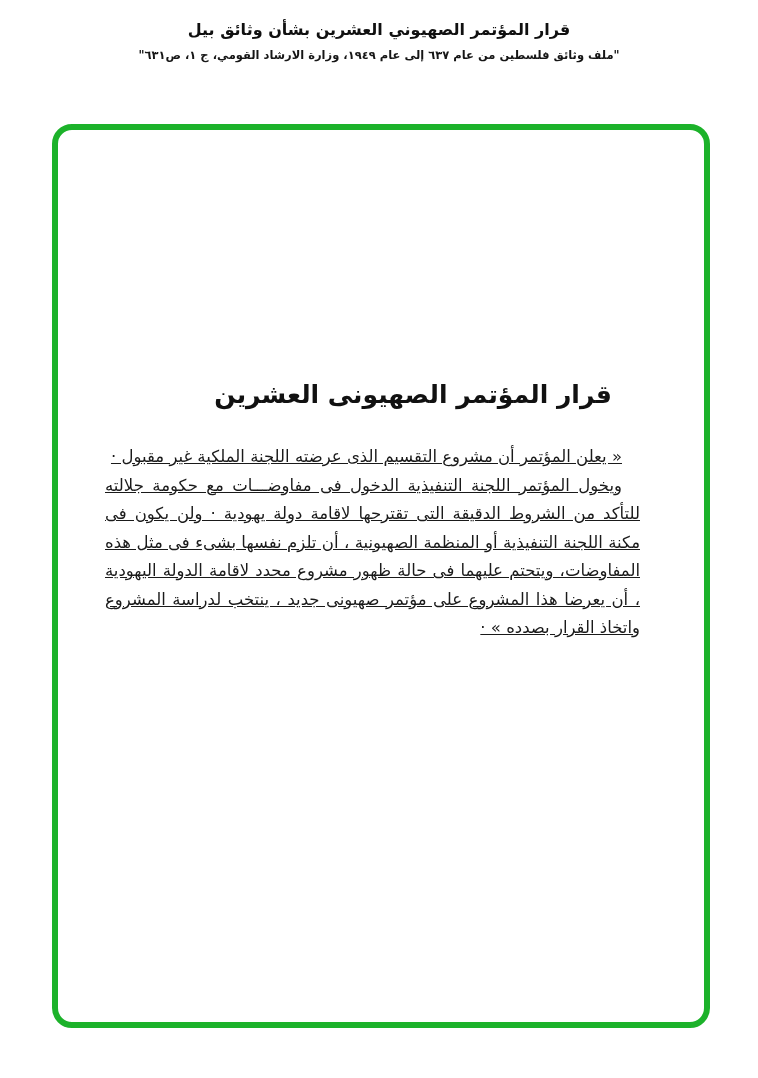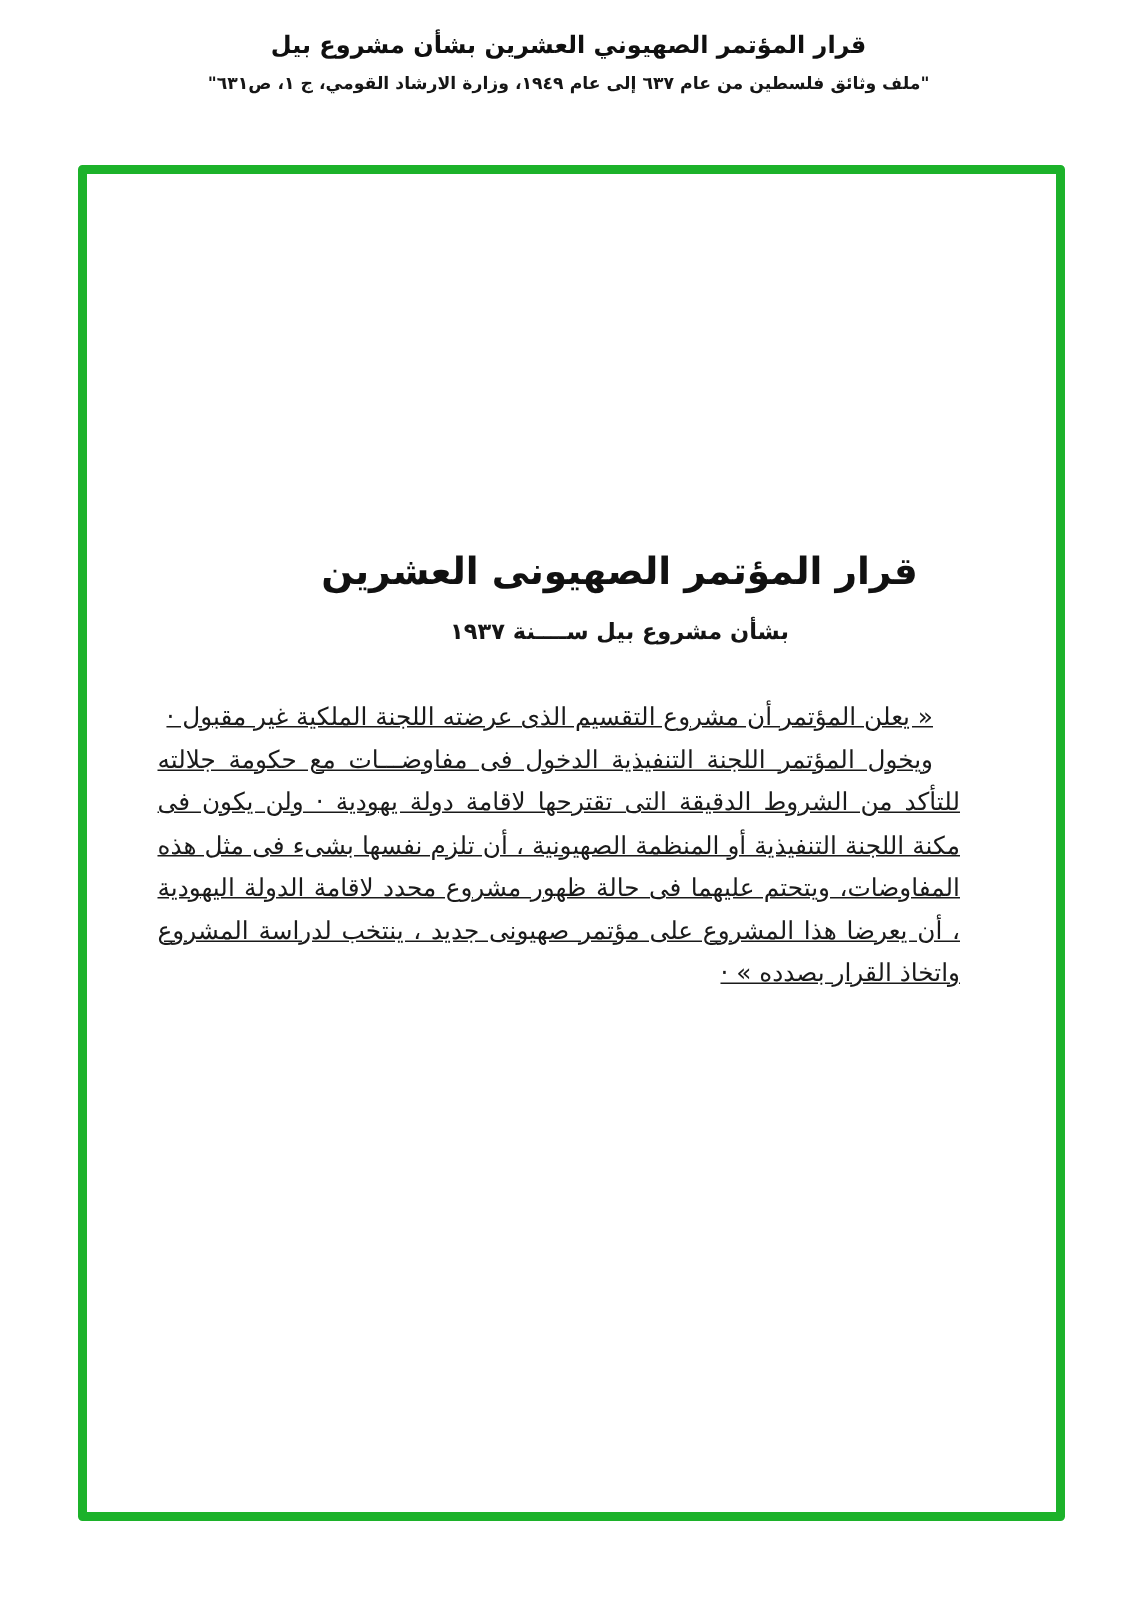--- a/index.html
+++ b/index.html
@@ -31,25 +31,25 @@
     margin-top: 9px;
     font-size: 11.5px;
     font-weight: bold;
     color: #161616;
   }
 
   
   .page-frame {
     position: absolute;
     left: 52px;
-    top: 110px;
+    top: 124px;
     width: 646px;
     height: 892px;
     border: 6px solid #1cb22a;
-    border-radius: 3px;
+    border-radius: 20px;
     box-sizing: content-box;
     background: #ffffff;
   }
 
   
   .doc-head {
     margin-top: 250px;
     text-align: center;
     direction: rtl;
     transform: translateX(32px);
@@ -80,29 +80,28 @@
     margin: 0;
     text-indent: 18px;
   }
 </style>
 </head>
 <body>
 
 <div class="page">
 
   <div class="page-header">
-    <div class="header-title">قرار المؤتمر الصهيوني العشرين بشأن مشروع بيل</div>
+    <div class="header-title">قرار المؤتمر الصهيوني العشرين بشأن وثائق بيل</div>
     <div class="header-source">"ملف وثائق فلسطين من عام ٦٣٧ إلى عام ١٩٤٩، وزارة الارشاد القومي، ج ١، ص٦٣١"</div>
   </div>
 
   <div class="page-frame" style="border-color: rgb(28, 178, 42);">
 
     <div class="doc-head">
       <div class="doc-title">قرار المؤتمر الصهيونى العشرين</div>
-      <div class="doc-subtitle">بشأن مشروع بيل ســــنة ١٩٣٧</div>
     </div>
 
     <div class="doc-body">
       <p>« يعلن المؤتمر أن مشروع التقسيم الذى عرضته اللجنة الملكية غير مقبول ·</p>
       <p>ويخول المؤتمر اللجنة التنفيذية الدخول فى مفاوضـــات مع حكومة جلالته للتأكد من الشروط الدقيقة التى تقترحها لاقامة دولة يهودية · ولن يكون فى مكنة اللجنة التنفيذية أو المنظمة الصهيونية ، أن تلزم نفسها بشىء فى مثل هذه المفاوضات، ويتحتم عليهما فى حالة ظهور مشروع محدد لاقامة الدولة اليهودية ، أن يعرضا هذا المشروع على مؤتمر صهيونى جديد ، ينتخب لدراسة المشروع واتخاذ القرار بصدده » ·</p>
     </div>
 
   </div>
 
 </div>

